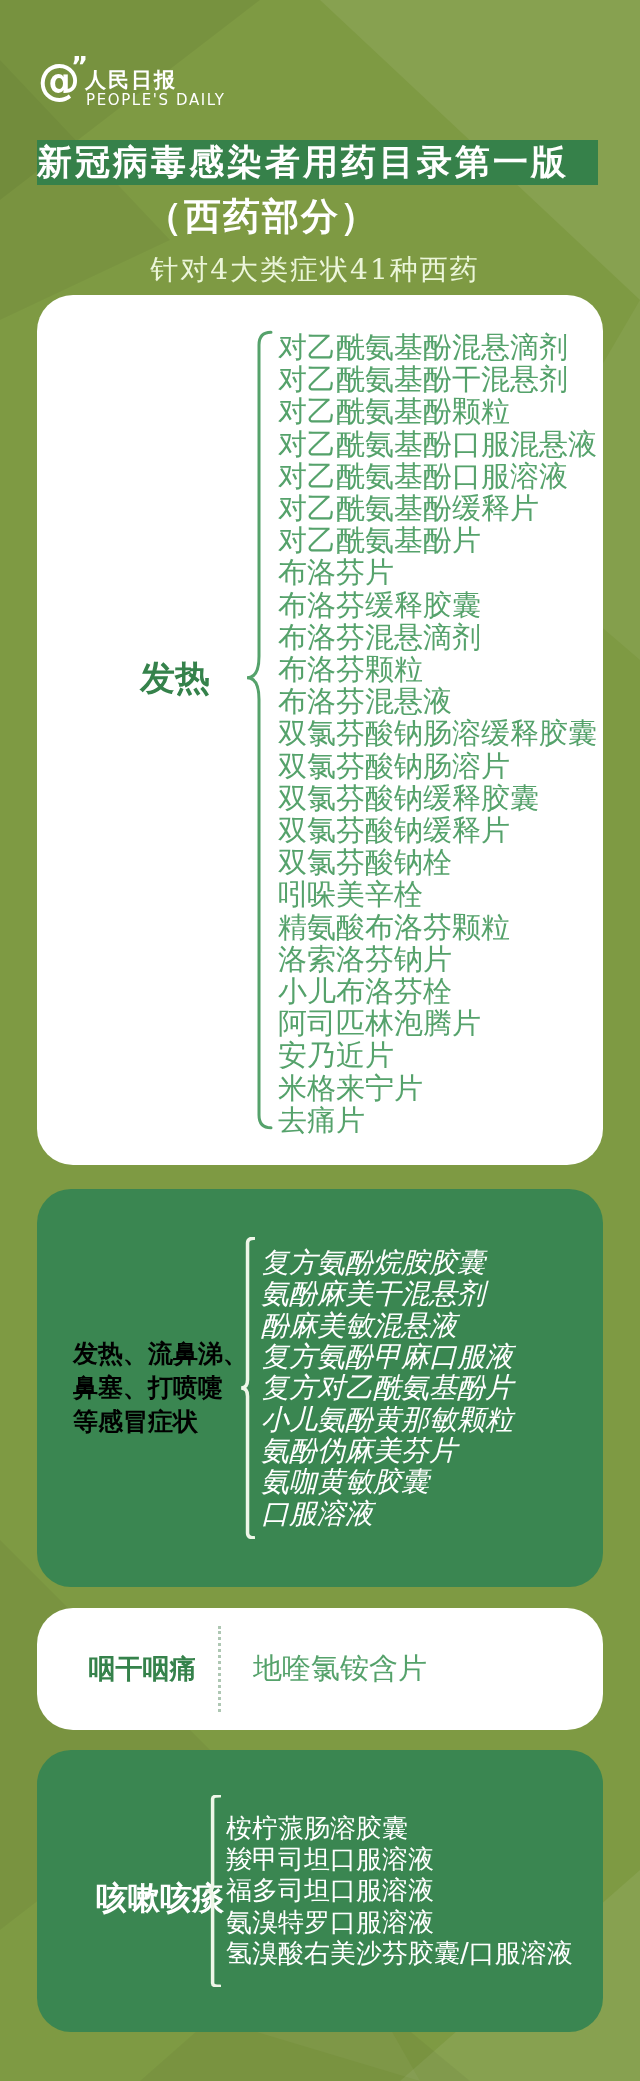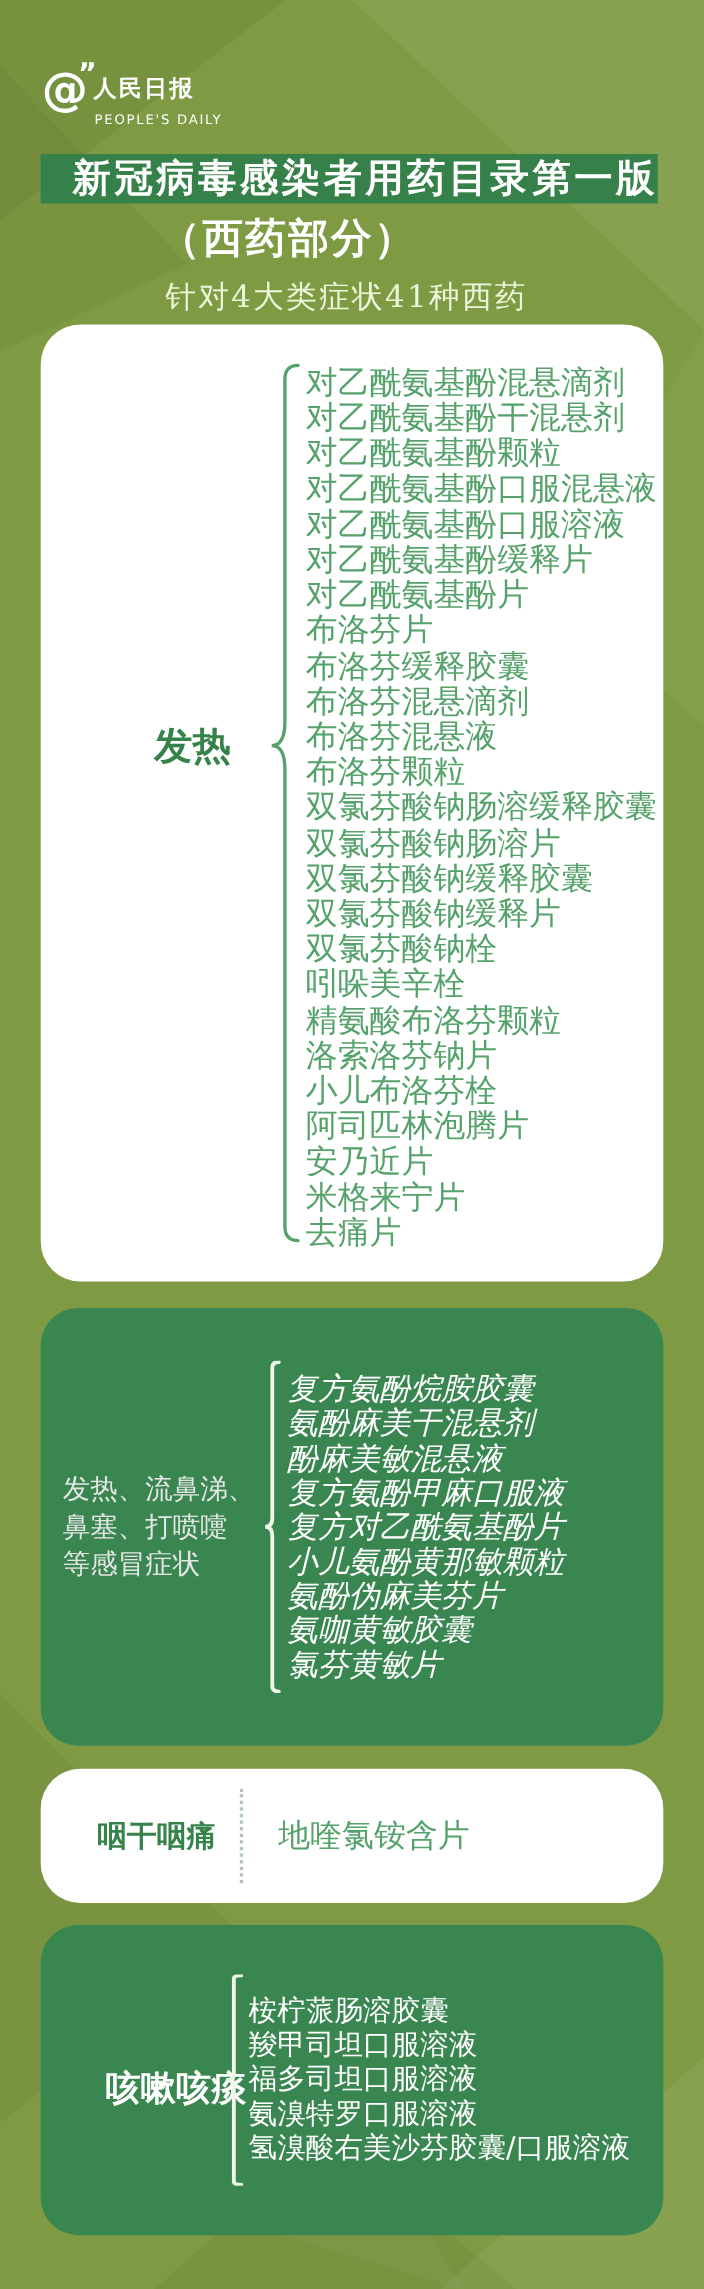--- a/index.html
+++ b/index.html
@@ -15,45 +15,45 @@
   html,body{margin:0;padding:0;}
   body{font-family:"DejaVu Sans","Liberation Sans",sans-serif;}
   .page{position:relative;width:640px;height:2081px;background:var(--bg);overflow:hidden;}
   .facets{position:absolute;left:0;top:0;width:640px;height:2081px;display:block;}
 
   
   .logo{position:absolute;left:38px;top:58px;width:220px;height:60px;color:#fff;}
   .logo-at{position:absolute;left:0;top:0;font-size:42px;font-weight:bold;line-height:46px;}
   .logo-quote{position:absolute;left:33px;top:-6px;font-size:26px;font-weight:bold;}
   .logo-cn{position:absolute;left:47px;top:8px;font-size:21px;font-weight:bold;letter-spacing:2px;white-space:nowrap;}
-  .logo-en{position:absolute;left:48px;top:33px;font-size:12px;letter-spacing:1.6px;white-space:nowrap;margin-top:11px;}
+  .logo-en{position:absolute;left:48px;top:33px;font-size:15px;letter-spacing:1.6px;white-space:nowrap;}
 
   
   .banner{position:absolute;left:37px;top:140px;width:561px;height:45px;background:var(--banner-green);
-          display:flex;align-items:center;justify-content:flex-end;}
+          display:flex;align-items:center;justify-content:flex-start;}
   .banner-text{color:#fff;font-size:35px;font-weight:bold;letter-spacing:3px;white-space:nowrap;}
   .part-title{position:absolute;left:0;top:192px;width:524px;text-align:center;color:#fff;
           font-size:37px;font-weight:700;letter-spacing:2px;}
   .tagline{position:absolute;left:0;top:251px;width:630px;text-align:center;color:var(--tagline-color);
           font-family:"DejaVu Serif","Liberation Serif",serif;font-size:28px;letter-spacing:2px;}
 
   
   .card{position:absolute;left:37px;width:566px;box-sizing:border-box;}
   .card-light{background:#fff;border-radius:36px;}
   .card-dark{background:var(--card-green);border-radius:34px;}
 
   
   .card-fever{top:295px;height:870px;}
   .fever-label{position:absolute;left:103px;top:360px;font-size:35px;font-weight:bold;color:var(--deep-green);}
   .fever-brace{position:absolute;left:206px;top:34px;width:30px;height:802px;}
   .fever-items{position:absolute;left:241px;top:36px;font-size:29px;line-height:32.2px;color:var(--med-green);white-space:nowrap;}
 
   
   .card-cold{top:1189px;height:398px;display:flex;align-items:center;}
-  .cold-label{width:202px;box-sizing:border-box;padding-left:20px;color:#e5e5e5;font-size:25px;font-weight:normal;line-height:34px;white-space:nowrap;}
+  .cold-label{width:202px;box-sizing:border-box;padding-left:36px;color:#000000;font-size:25px;font-weight:bold;line-height:34px;white-space:nowrap;}
   .cold-brace{width:16px;height:302px;flex:none;}
   .cold-items{padding-left:6px;color:#fff;font-size:28px;line-height:31.3px;white-space:nowrap;font-style:italic;}
 
   
   .card-throat{top:1608px;height:122px;display:flex;align-items:center;}
   .throat-label{width:181px;box-sizing:border-box;padding-left:30px;text-align:center;font-size:27px;font-weight:bold;color:var(--deep-green);white-space:nowrap;}
   .throat-divider{width:0;height:86px;border-left:3px dotted var(--divider-color);flex:none;}
   .throat-item{padding-left:32px;font-size:29px;color:var(--med-green);white-space:nowrap;}
 
   
@@ -104,22 +104,22 @@
         <div class="med-line">对乙酰氨基酚混悬滴剂</div>
         <div class="med-line">对乙酰氨基酚干混悬剂</div>
         <div class="med-line">对乙酰氨基酚颗粒</div>
         <div class="med-line">对乙酰氨基酚口服混悬液</div>
         <div class="med-line">对乙酰氨基酚口服溶液</div>
         <div class="med-line">对乙酰氨基酚缓释片</div>
         <div class="med-line">对乙酰氨基酚片</div>
         <div class="med-line">布洛芬片</div>
         <div class="med-line">布洛芬缓释胶囊</div>
         <div class="med-line">布洛芬混悬滴剂</div>
+        <div class="med-line">布洛芬颗粒</div>
         <div class="med-line">布洛芬混悬液</div>
-        <div class="med-line">布洛芬颗粒</div>
         <div class="med-line">双氯芬酸钠肠溶缓释胶囊</div>
         <div class="med-line">双氯芬酸钠肠溶片</div>
         <div class="med-line">双氯芬酸钠缓释胶囊</div>
         <div class="med-line">双氯芬酸钠缓释片</div>
         <div class="med-line">双氯芬酸钠栓</div>
         <div class="med-line">吲哚美辛栓</div>
         <div class="med-line">精氨酸布洛芬颗粒</div>
         <div class="med-line">洛索洛芬钠片</div>
         <div class="med-line">小儿布洛芬栓</div>
         <div class="med-line">阿司匹林泡腾片</div>
@@ -140,21 +140,21 @@
     </svg>
     <div class="cold-items">
         <div class="med-line">复方氨酚烷胺胶囊</div>
         <div class="med-line">氨酚麻美干混悬剂</div>
         <div class="med-line">酚麻美敏混悬液</div>
         <div class="med-line">复方氨酚甲麻口服液</div>
         <div class="med-line">复方对乙酰氨基酚片</div>
         <div class="med-line">小儿氨酚黄那敏颗粒</div>
         <div class="med-line">氨酚伪麻美芬片</div>
         <div class="med-line">氨咖黄敏胶囊</div>
-        <div class="med-line">氯芬黄敏片</div>
+        <div class="med-line">口服溶液</div>
       </div>
   </div>
 
   <div class="card card-light card-throat">
     <div class="throat-label">咽干咽痛</div>
     <div class="throat-divider"></div>
     <div class="throat-item">地喹氯铵含片</div>
   </div>
 
   <div class="card card-dark card-cough">

